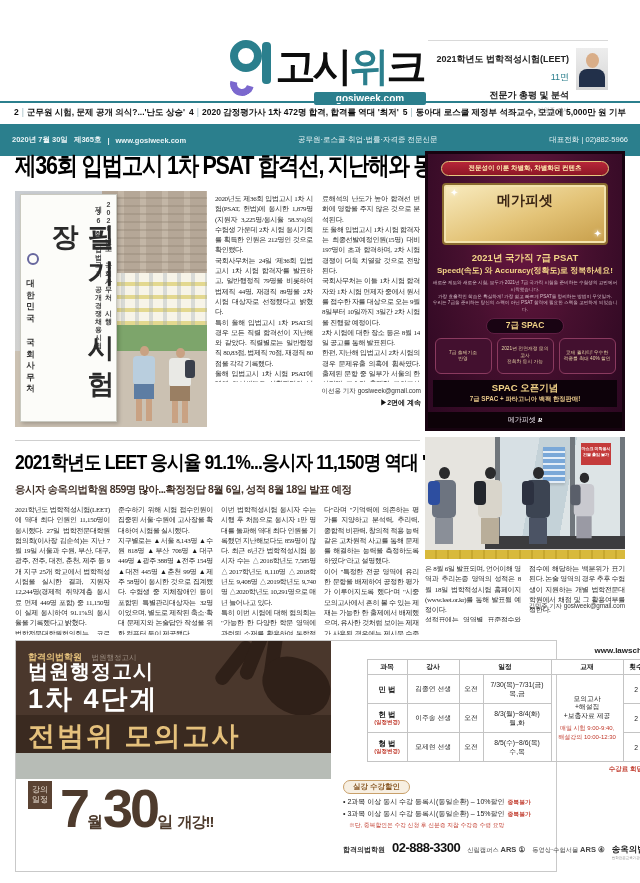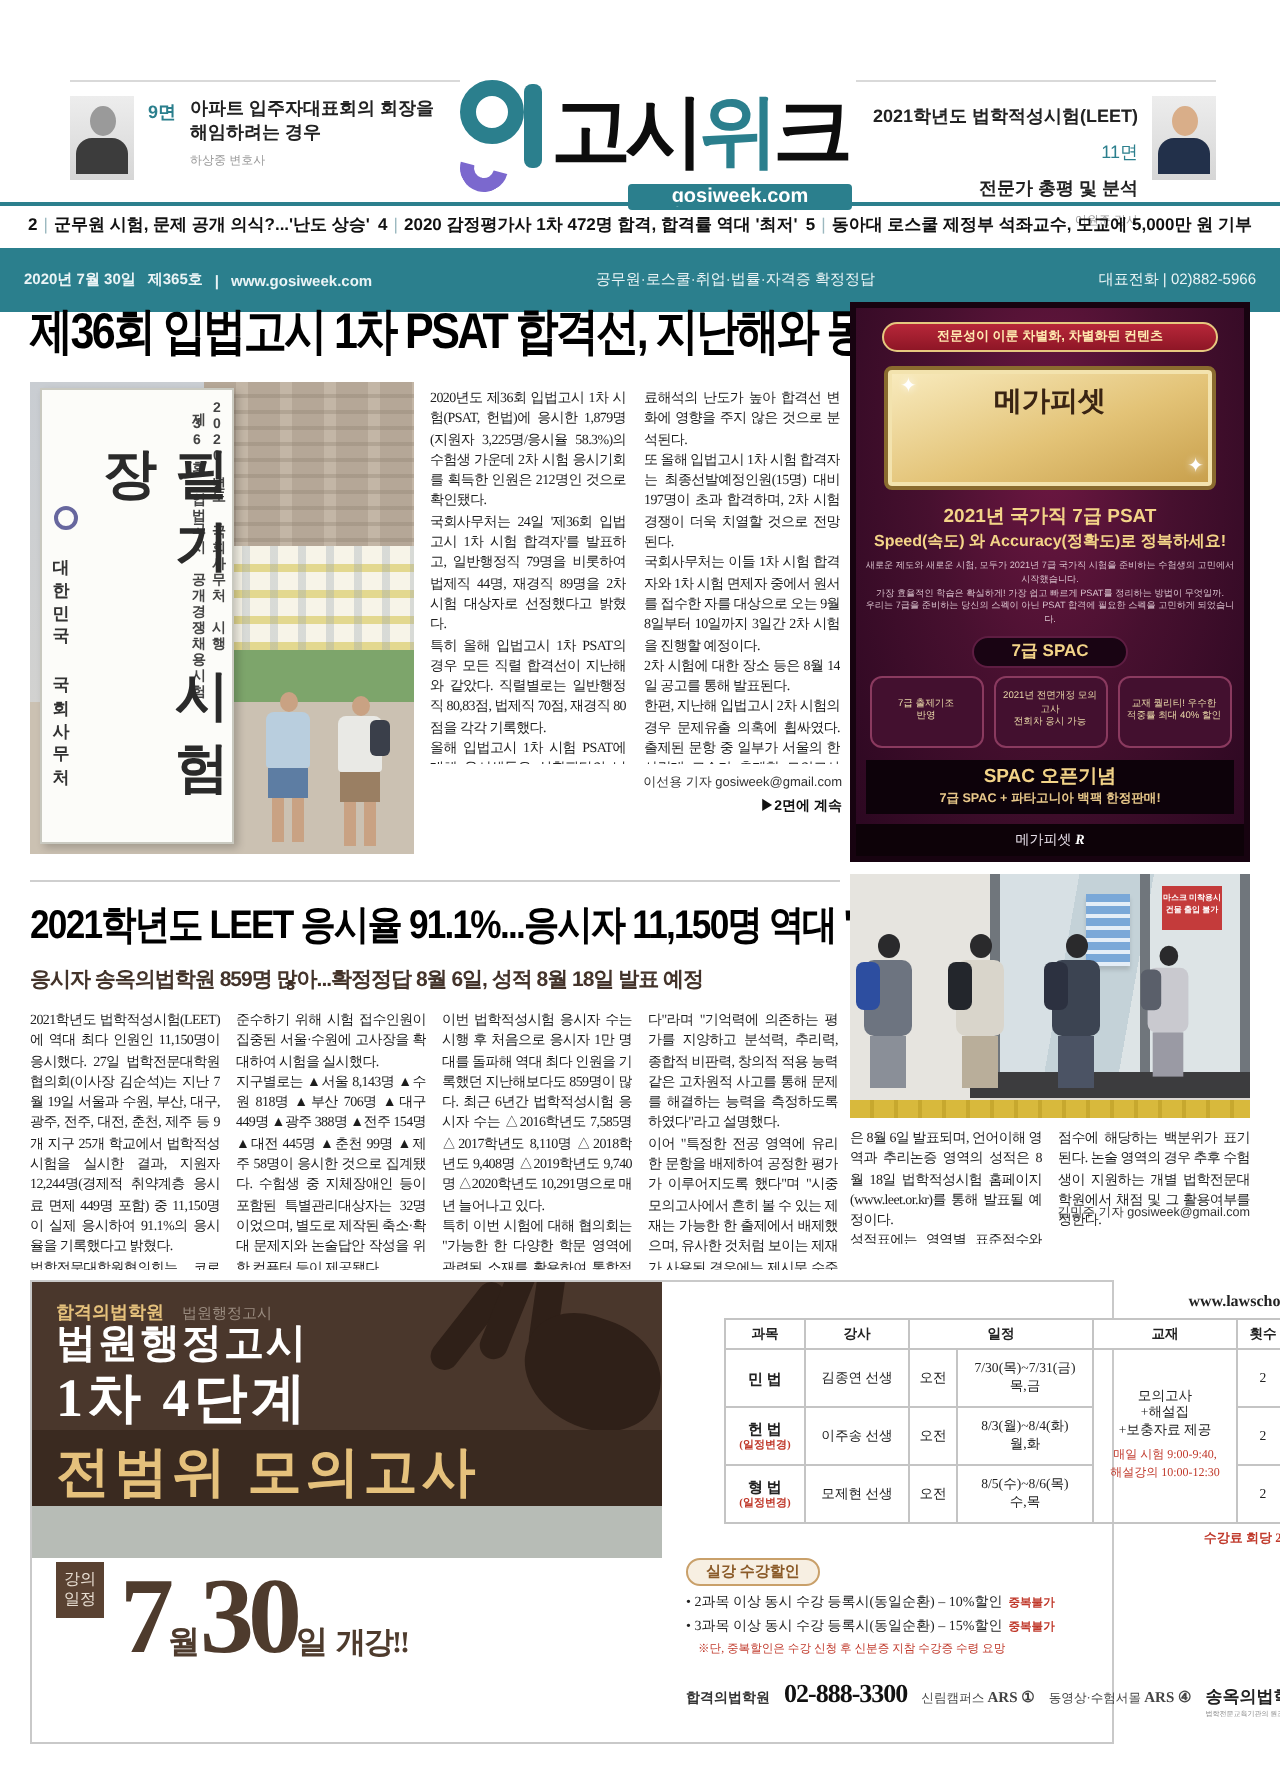--- a/index.html
+++ b/index.html
@@ -123,21 +123,21 @@
   .p2-mat { position:absolute; left:60px; bottom:10px; width:140px; height:13px; background:#3c3c3e; }
   .p2-tactile { position:absolute; left:0; bottom:0; width:100%; height:9px;
     background:repeating-linear-gradient(90deg,#d8b93c 0 10px,#c7a82e 10px 12px); }
   .p2-person { position:absolute; bottom:14px; width:26px; height:78px; }
   .p2-person .h { width:11px; height:12px; border-radius:50%; background:#2a2a2c; margin:0 auto; }
   .p2-person .b { width:24px; height:38px; border-radius:5px; margin:1px auto 0; }
   .p2-person .l { width:18px; height:26px; margin:0 auto; }
   .p2-pack { position:absolute; top:14px; left:-3px; width:12px; height:24px; border-radius:4px; }
 
   
-  .lawad { position:absolute; left:15px; top:640px; width:542px; height:232px; border:1px solid #c9c9c9; background:#fff; display:flex;font-family:Liberation Serif, serif; }
+  .lawad { position:absolute; left:15px; top:640px; width:542px; height:232px; border:1px solid #c9c9c9; background:#fff; display:flex; }
   .lawad-left { position:relative; width:315px; height:100%; background:#4a372c; overflow:hidden; flex:0 0 auto; }
   .hand { position:absolute; right:-10px; top:-12px; width:120px; height:95px; }
   .hand .palm { position:absolute; right:10px; top:30px; width:70px; height:55px; background:#2f2018; border-radius:40% 50% 45% 55%; transform:rotate(18deg); }
   .hand .f { position:absolute; width:14px; height:52px; background:#2f2018; border-radius:8px; }
   .hand .f1 { left:6px; top:8px; transform:rotate(38deg); }
   .hand .f2 { left:26px; top:0px; transform:rotate(22deg); }
   .hand .f3 { left:46px; top:-4px; transform:rotate(8deg); }
   .law-head { position:absolute; left:12px; top:5px; }
   .law-head .b1 { color:#e5c17c; font-size:9px; font-weight:900; }
   .law-head .b2 { color:#9a8c80; font-size:7.5px; margin-left:5px; }
@@ -180,32 +180,20 @@
   .lf-item { font-size:6.3px; color:#444; }
   .lf-item b { font-size:7.5px; }
   .lf-logo { margin-left:auto; font-size:8.5px; font-weight:900; color:#222; position:relative; }
   .lf-logo .sub { display:block; font-size:3.5px; font-weight:normal; color:#888; }
 </style>
 </head>
 <body>
 
 <div class="page">
 
-  <div class="teaser teaser-left">
-    <div class="avatar">
-        <div class="head"></div>
-        <div class="suit"></div>
-      </div>
-    <div class="pagenum">9면</div>
-    <div>
-      <div class="t-title">아파트 입주자대표회의 회장을
-해임하려는 경우</div>
-      <div class="t-by">하상중 변호사</div>
-    </div>
-  </div>
 
   <div class="logo">
     <div class="logo-row">
       <div class="gmark">
           <div class="bowl"></div>
           <div class="stem"></div>
           <div class="tail"></div>
         </div>
       <div class="logo-text"><span>고시</span><span class="accent">위</span><span>크</span></div>
     </div>
@@ -229,21 +217,21 @@
     <div class="nav-item"><span>5</span><span class="sep">|</span><span>동아대 로스쿨 제정부 석좌교수, 모교에 5,000만 원 기부</span></div>
   </div>
 
   <div class="dateline">
     <div class="dl-left">
       <span>2020년 7월 30일</span>
       <span>제365호</span>
       <span>|</span>
       <span>www.gosiweek.com</span>
     </div>
-    <div class="dl-center">공무원·로스쿨·취업·법률·자격증 확정정답</div>
+    <div class="dl-center">공무원·로스쿨·취업·법률·자격증 전문신문</div>
     <div class="dl-right">대표전화 | 02)882-5966</div>
   </div>
 
   <div class="headline1">제36회 입법고시 1차 PSAT 합격선, 지난해와 동일</div>
 
   <div class="photo1">
     <div class="p1-apts"></div>
     <div class="p1-school"></div>
     <div class="p1-field"></div>
     <div class="p1-ground"></div>

